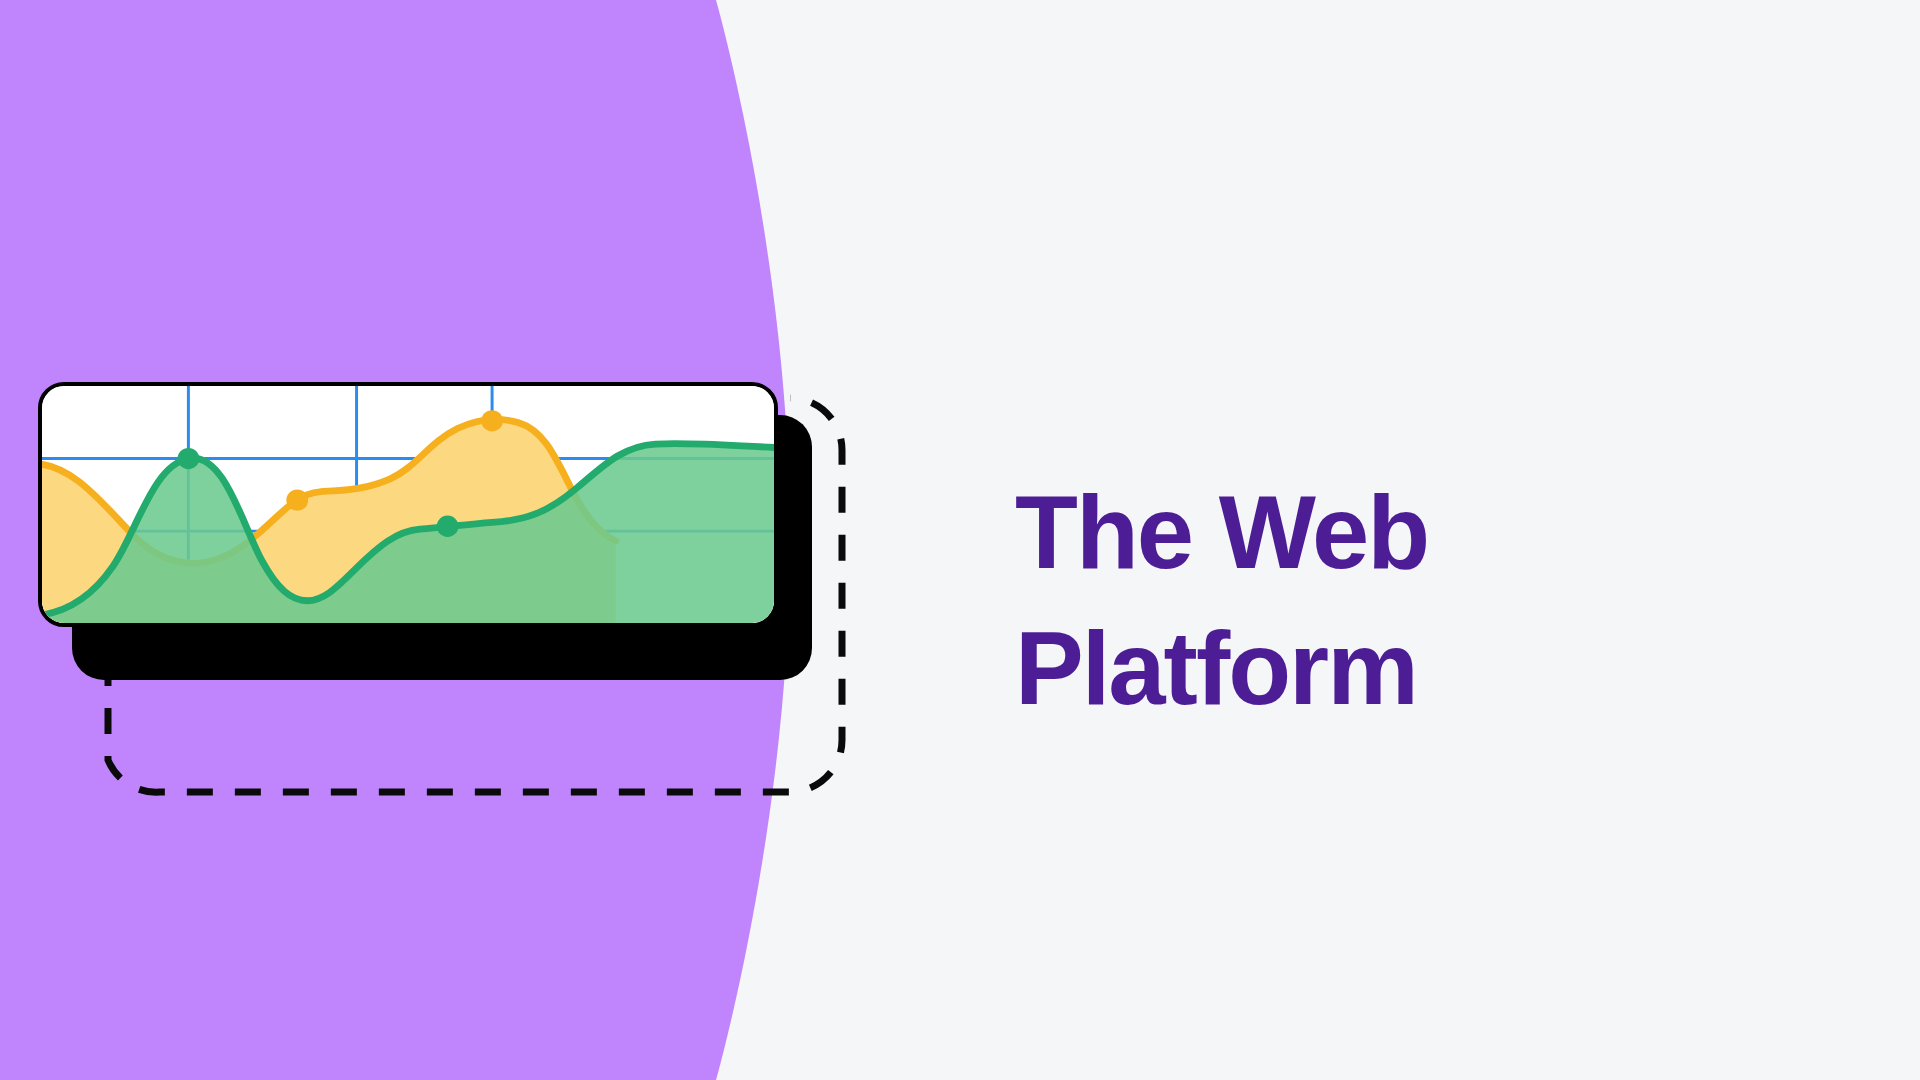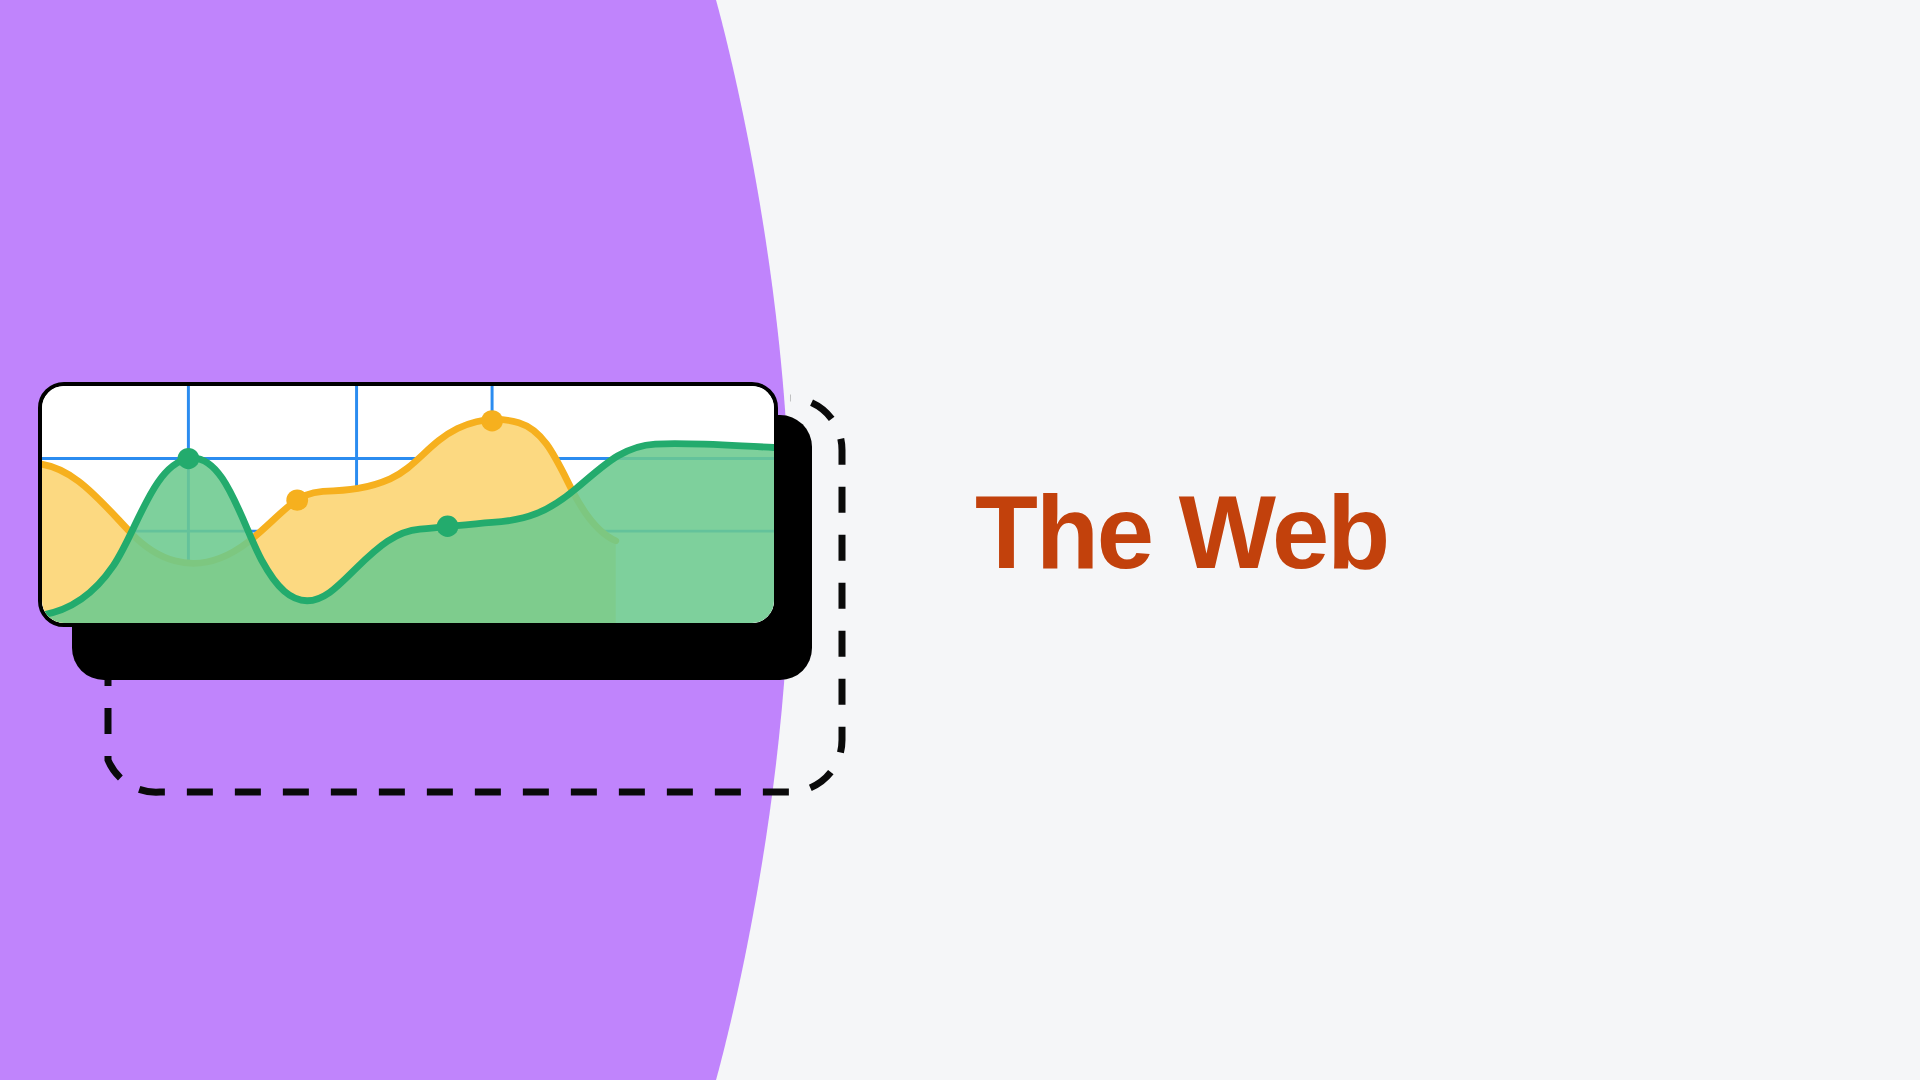--- a/index.html
+++ b/index.html
@@ -168,17 +168,18 @@
         <g>
           <circle cx="148" cy="75" r="11" fill="#23ab6d"></circle>
           <circle cx="258" cy="118" r="11" fill="#f6b01e"></circle>
           <circle cx="455" cy="36" r="11" fill="#f6b01e"></circle>
           <circle cx="410" cy="145" r="11" fill="#23ab6d"></circle>
         </g>
       </g>
     </svg>
   </div>
 
-  <h1 class="headline" style="color: #c2410c;">
+  <h1 class="headline" style="color: #4c1d95; margin-left: 40px;">
     <span class="hl-line">The Web</span>
+    <span class="hl-line">Platform</span>
   </h1>
 
 </div>
 
 </body></html>

